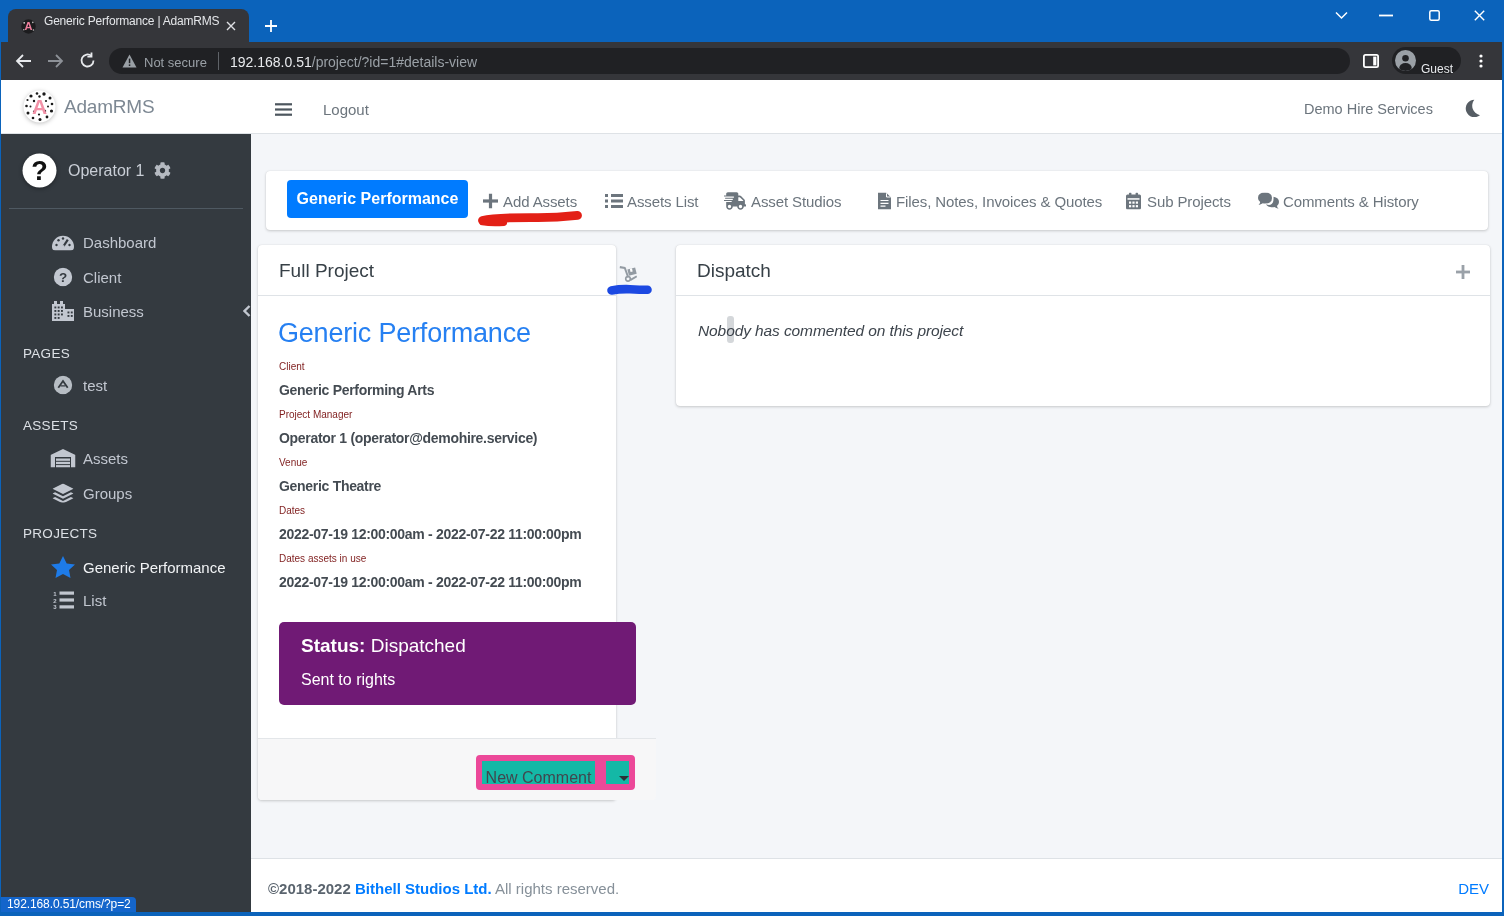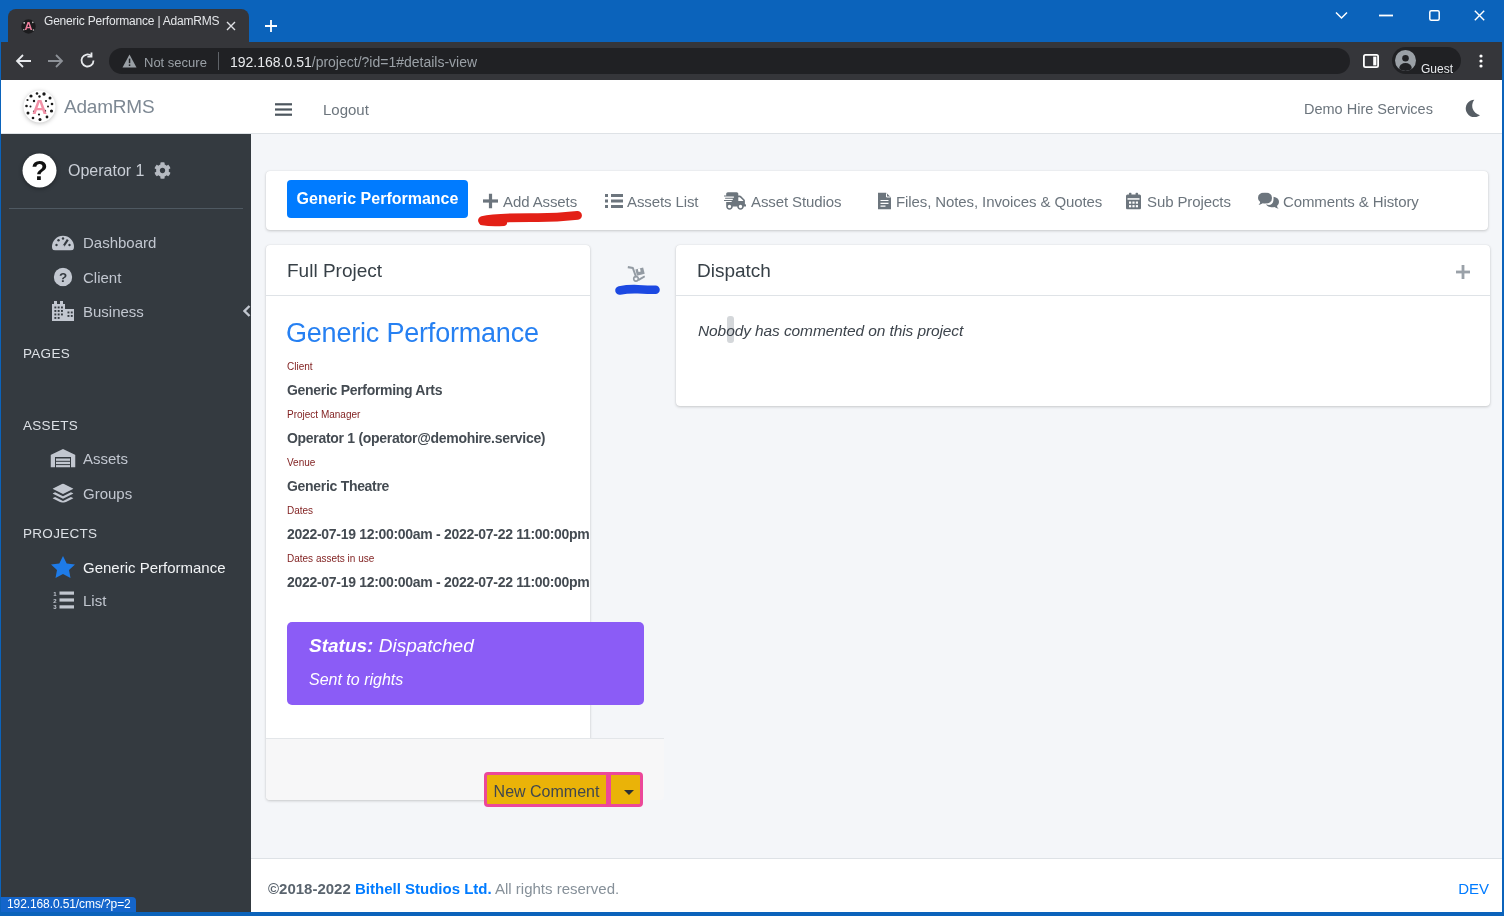--- a/index.html
+++ b/index.html
@@ -40,32 +40,32 @@
   #footer .txt b.l { color:#007bff; }
   #dev { right:13px; top:21px; font-size:15px; color:#007bff; }
 
   .card { background:#fff; border-radius:4px; box-shadow:0 0 1px rgba(0,0,0,.12), 0 1px 3px rgba(0,0,0,.18); }
   #tabscard { left:265px; top:91px; width:1222px; height:59px; }
   #bluebtn { left:21px; top:9px; width:181px; height:38px; background:#007bff; border-radius:4px; color:#fff; font-weight:bold; font-size:16px; text-align:center; line-height:38px; }
   .pill { position:absolute; top:0; height:59px; font-size:15px; letter-spacing:-.1px; color:#6c757d; white-space:nowrap; }
   .pill span { position:absolute; top:50%; transform:translateY(-50%); white-space:nowrap; }
   .pill svg { position:absolute; top:50%; transform:translateY(-50%); }
 
-  #fpcard { left:265px; top:165px; width:324px; height:555px; }
+  #fpcard { left:257px; top:165px; width:358px; height:555px; }
   .cardhead { position:absolute; left:0; top:0; right:0; height:51px; border-bottom:1px solid #dfe3e7; }
   .cardtitle { position:absolute; left:21px; top:15px; font-size:19px; color:#374047; }
   #fptitle { left:20px; top:73px; font-size:27px; letter-spacing:-.2px; color:#2680f2; }
   .lbl { position:absolute; left:21px; font-size:10px; color:#7f1d1d; }
   .val { position:absolute; left:21px; font-size:14px; font-weight:bold; color:#444b52; letter-spacing:-.3px; }
-  #greenbox { left:21px; top:377px; width:357px; height:83px; background:#8b5cf6; border-radius:5px; color:#fff;font-style:italic; }
+  #greenbox { left:21px; top:377px; width:357px; height:83px; background:#701a75; border-radius:5px; color:#fff; }
   #statusline { left:22px; top:13px; font-size:19px; font-weight:bold; }
   #statusline span { font-weight:normal; }
   #sentline { left:22px; top:49px; font-size:16px; }
   #fpfooter { left:0; top:493px; width:398px; height:62px; background:#f7f7f8; border-top:1px solid #e3e6e9; border-radius:0 0 4px 4px; }
-  .btn { position:absolute; background:#eab308; border:3px solid #ec4899;margin-top:17px; }
+  .btn { position:absolute; background:#14b8a6; border:6px solid #ec4899; }
   #newcbtn { left:218px; top:16px; width:125px; height:35px; border-radius:4px 0 0 4px; font-size:16px; color:#40474e; text-align:center; line-height:33px; }
   #caretbtn { left:342px; top:16px; width:35px; height:35px; border-radius:0 4px 4px 0; }
   #caret { left:13px; top:15px; width:0; height:0; border-left:5px solid transparent; border-right:5px solid transparent; border-top:5px solid #2b3035; }
 
   #ccard { left:675px; top:165px; width:814px; height:161px; }
   #cursorbar { left:51px; top:71px; width:7px; height:27px; background:#d4d7da; border-radius:3px; }
   #nobody { left:22px; top:77px; font-size:15.5px; letter-spacing:-.1px; font-style:italic; color:#3d444c; }
 
   #bubble { left:0; top:897px; width:136px; height:15px; background:#1465cb; border-radius:0 4px 0 0; color:#fff; font-size:12px; letter-spacing:-.1px; padding-left:7px; line-height:15px; }
   #bleft { left:0; top:42px; width:1px; height:874px; background:#0b63bb; }
@@ -260,20 +260,28 @@
             <rect x="16.5" y="14" width="1.9" height="1.9"></rect>
             <rect x="19.8" y="14" width="1.9" height="1.9"></rect>
           </g>
         </svg>
       <div class="txt">Business</div>
       <svg class="abs" style="left:218px;top:50%;transform:translateY(-50%)" width="8" height="12" viewBox="0 0 8 12">
           <path d="M6.5 1 L1.5 6 L6.5 11" stroke="#c2c7d0" stroke-width="2.4" fill="none"></path>
         </svg>
     </div>
     <div class="navhead" style="top:212px">PAGES</div>
+    <div class="item" style="top:239px">
+      <svg class="ico" width="19" height="19" viewBox="0 0 19 19">
+          <circle cx="9.5" cy="9.5" r="9.2" fill="#b7bdc4"></circle>
+          <path d="M4.8 12.3 L9.5 5.6 L14.2 12.3" stroke="#343a40" stroke-width="1.8" fill="none"></path>
+          <path d="M7 10.4 H12" stroke="#343a40" stroke-width="1.4"></path>
+        </svg>
+      <div class="txt">test</div>
+    </div>
     <div class="navhead" style="top:284px">ASSETS</div>
     <div class="item" style="top:312px">
       <svg class="ico" width="25" height="19" viewBox="0 0 25 19">
           <path d="M0 19 V6.5 L12.5 0.5 L25 6.5 V19 H20.5 V8.5 H4.5 V19 Z" fill="#c2c7d0"></path>
           <g fill="#c2c7d0">
             <rect x="5.5" y="10" width="14" height="2.3"></rect>
             <rect x="5.5" y="13.3" width="14" height="2.3"></rect>
             <rect x="5.5" y="16.6" width="14" height="2.4"></rect>
           </g>
         </svg>

